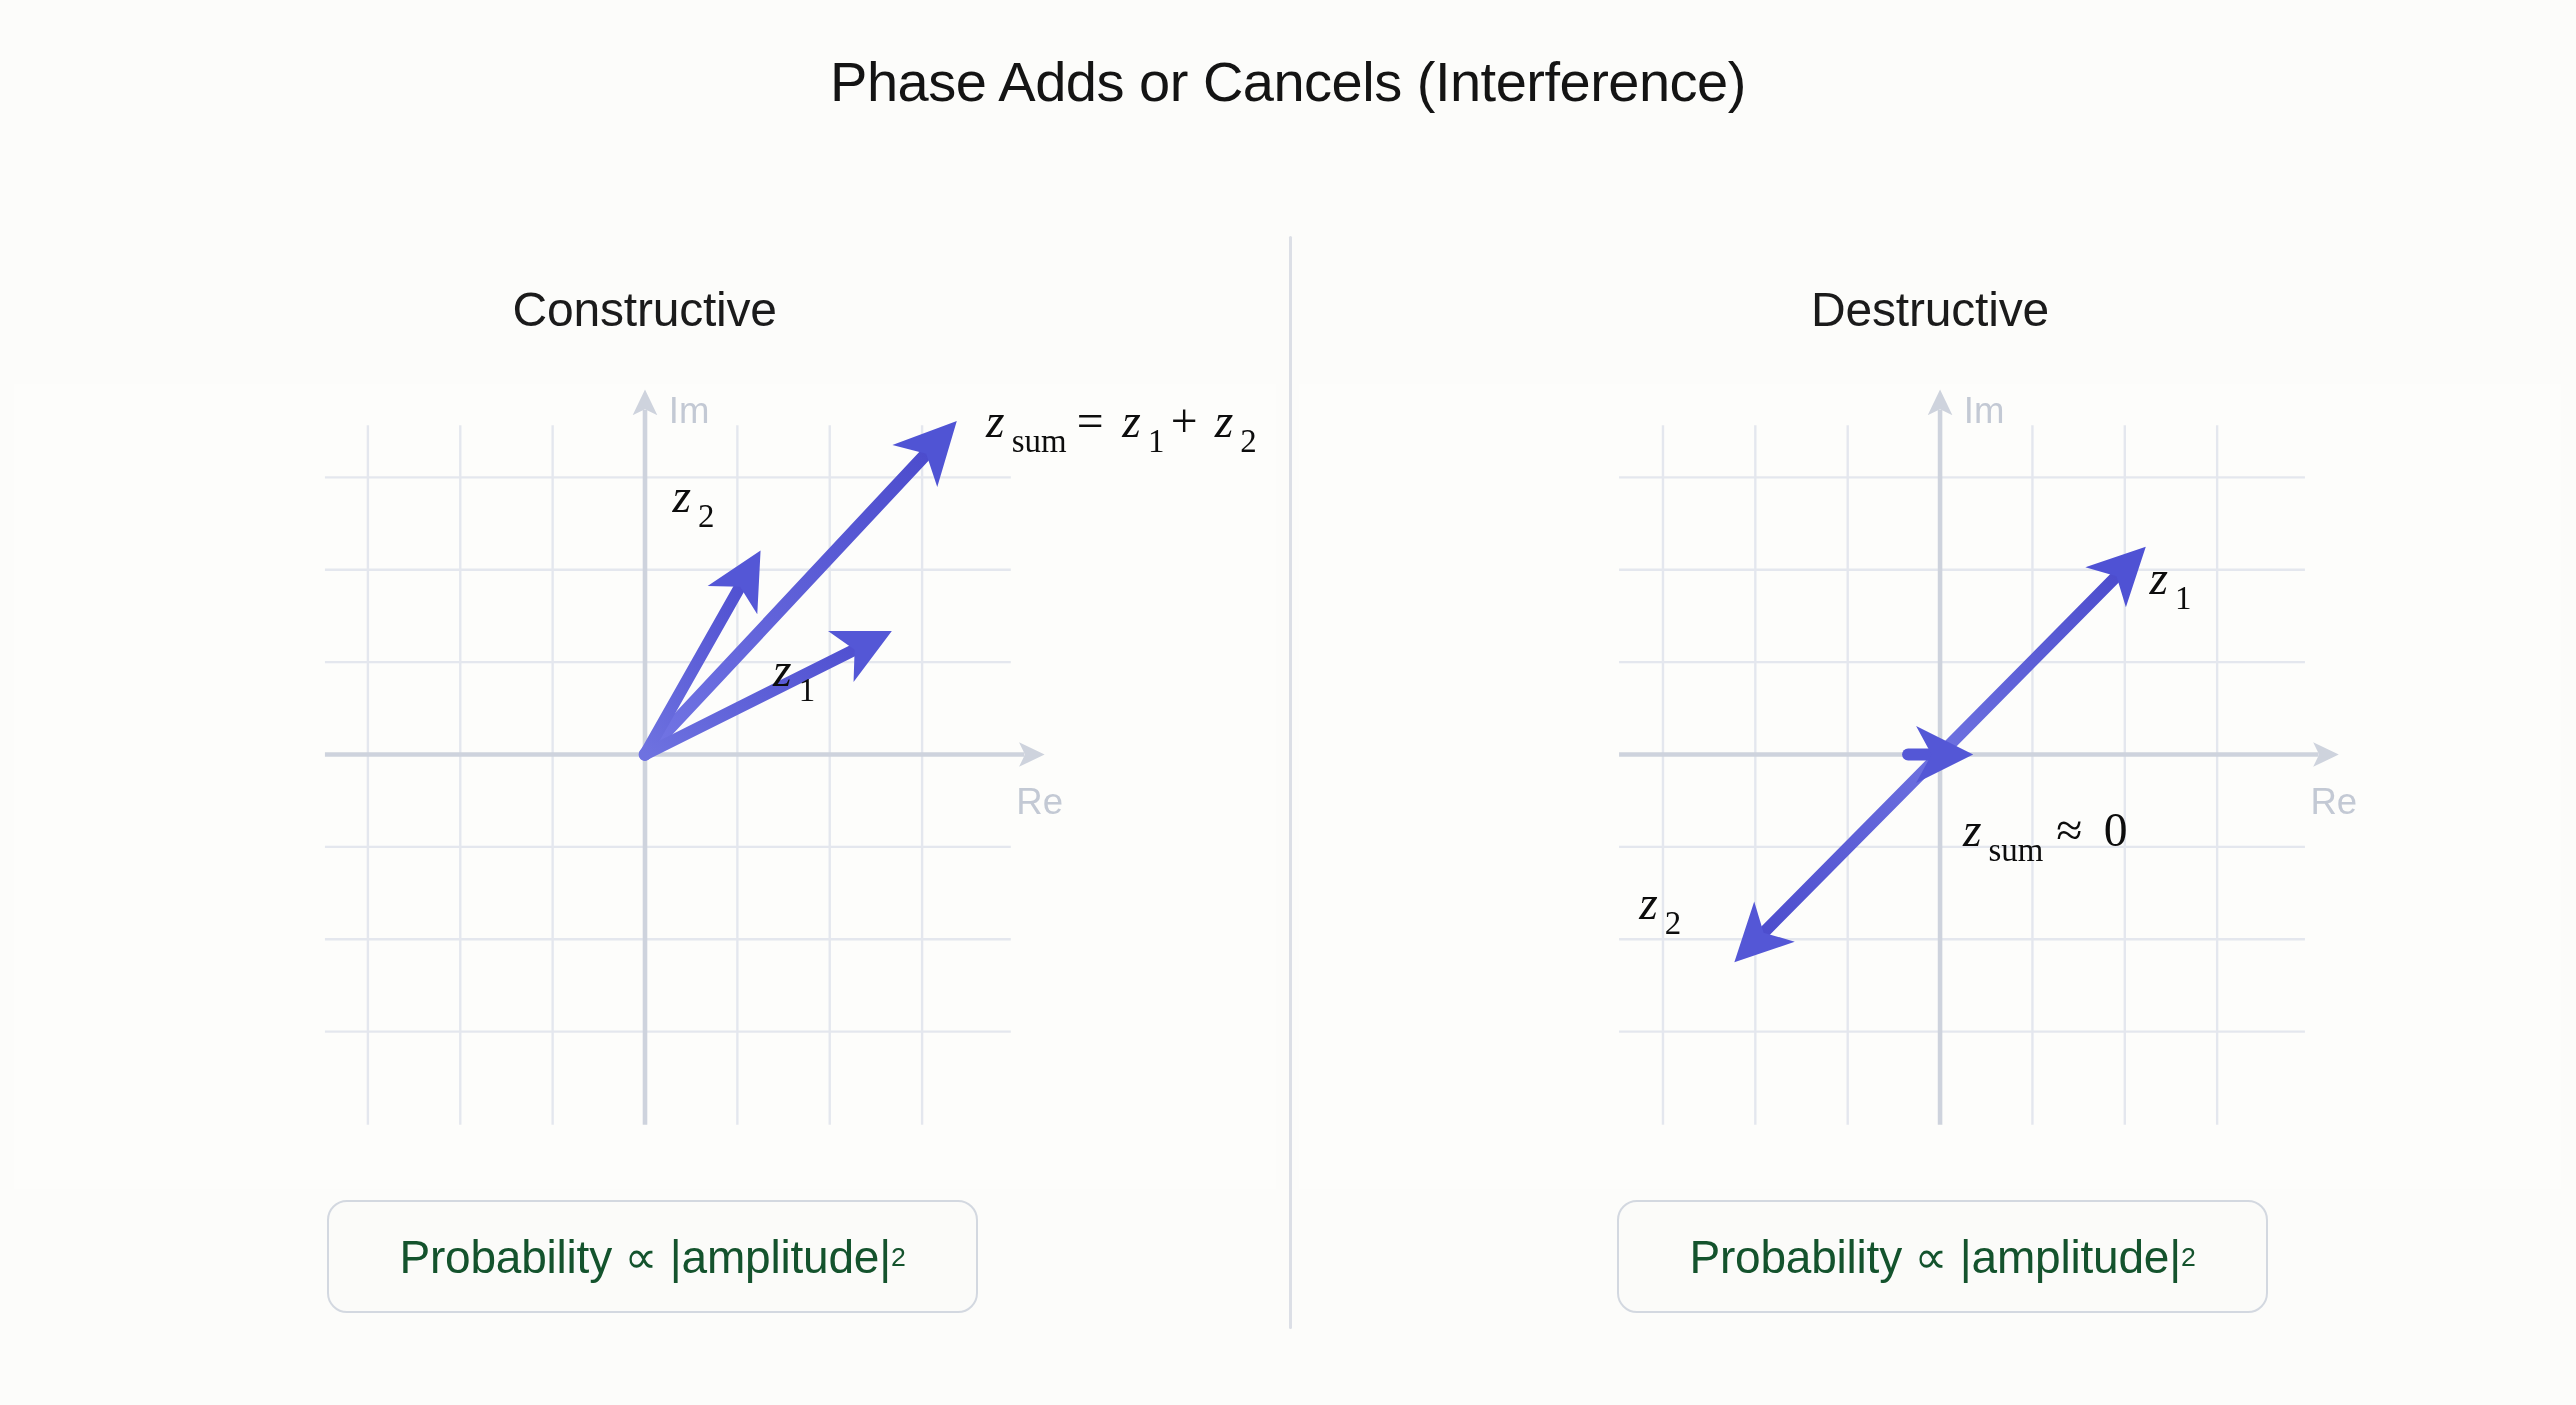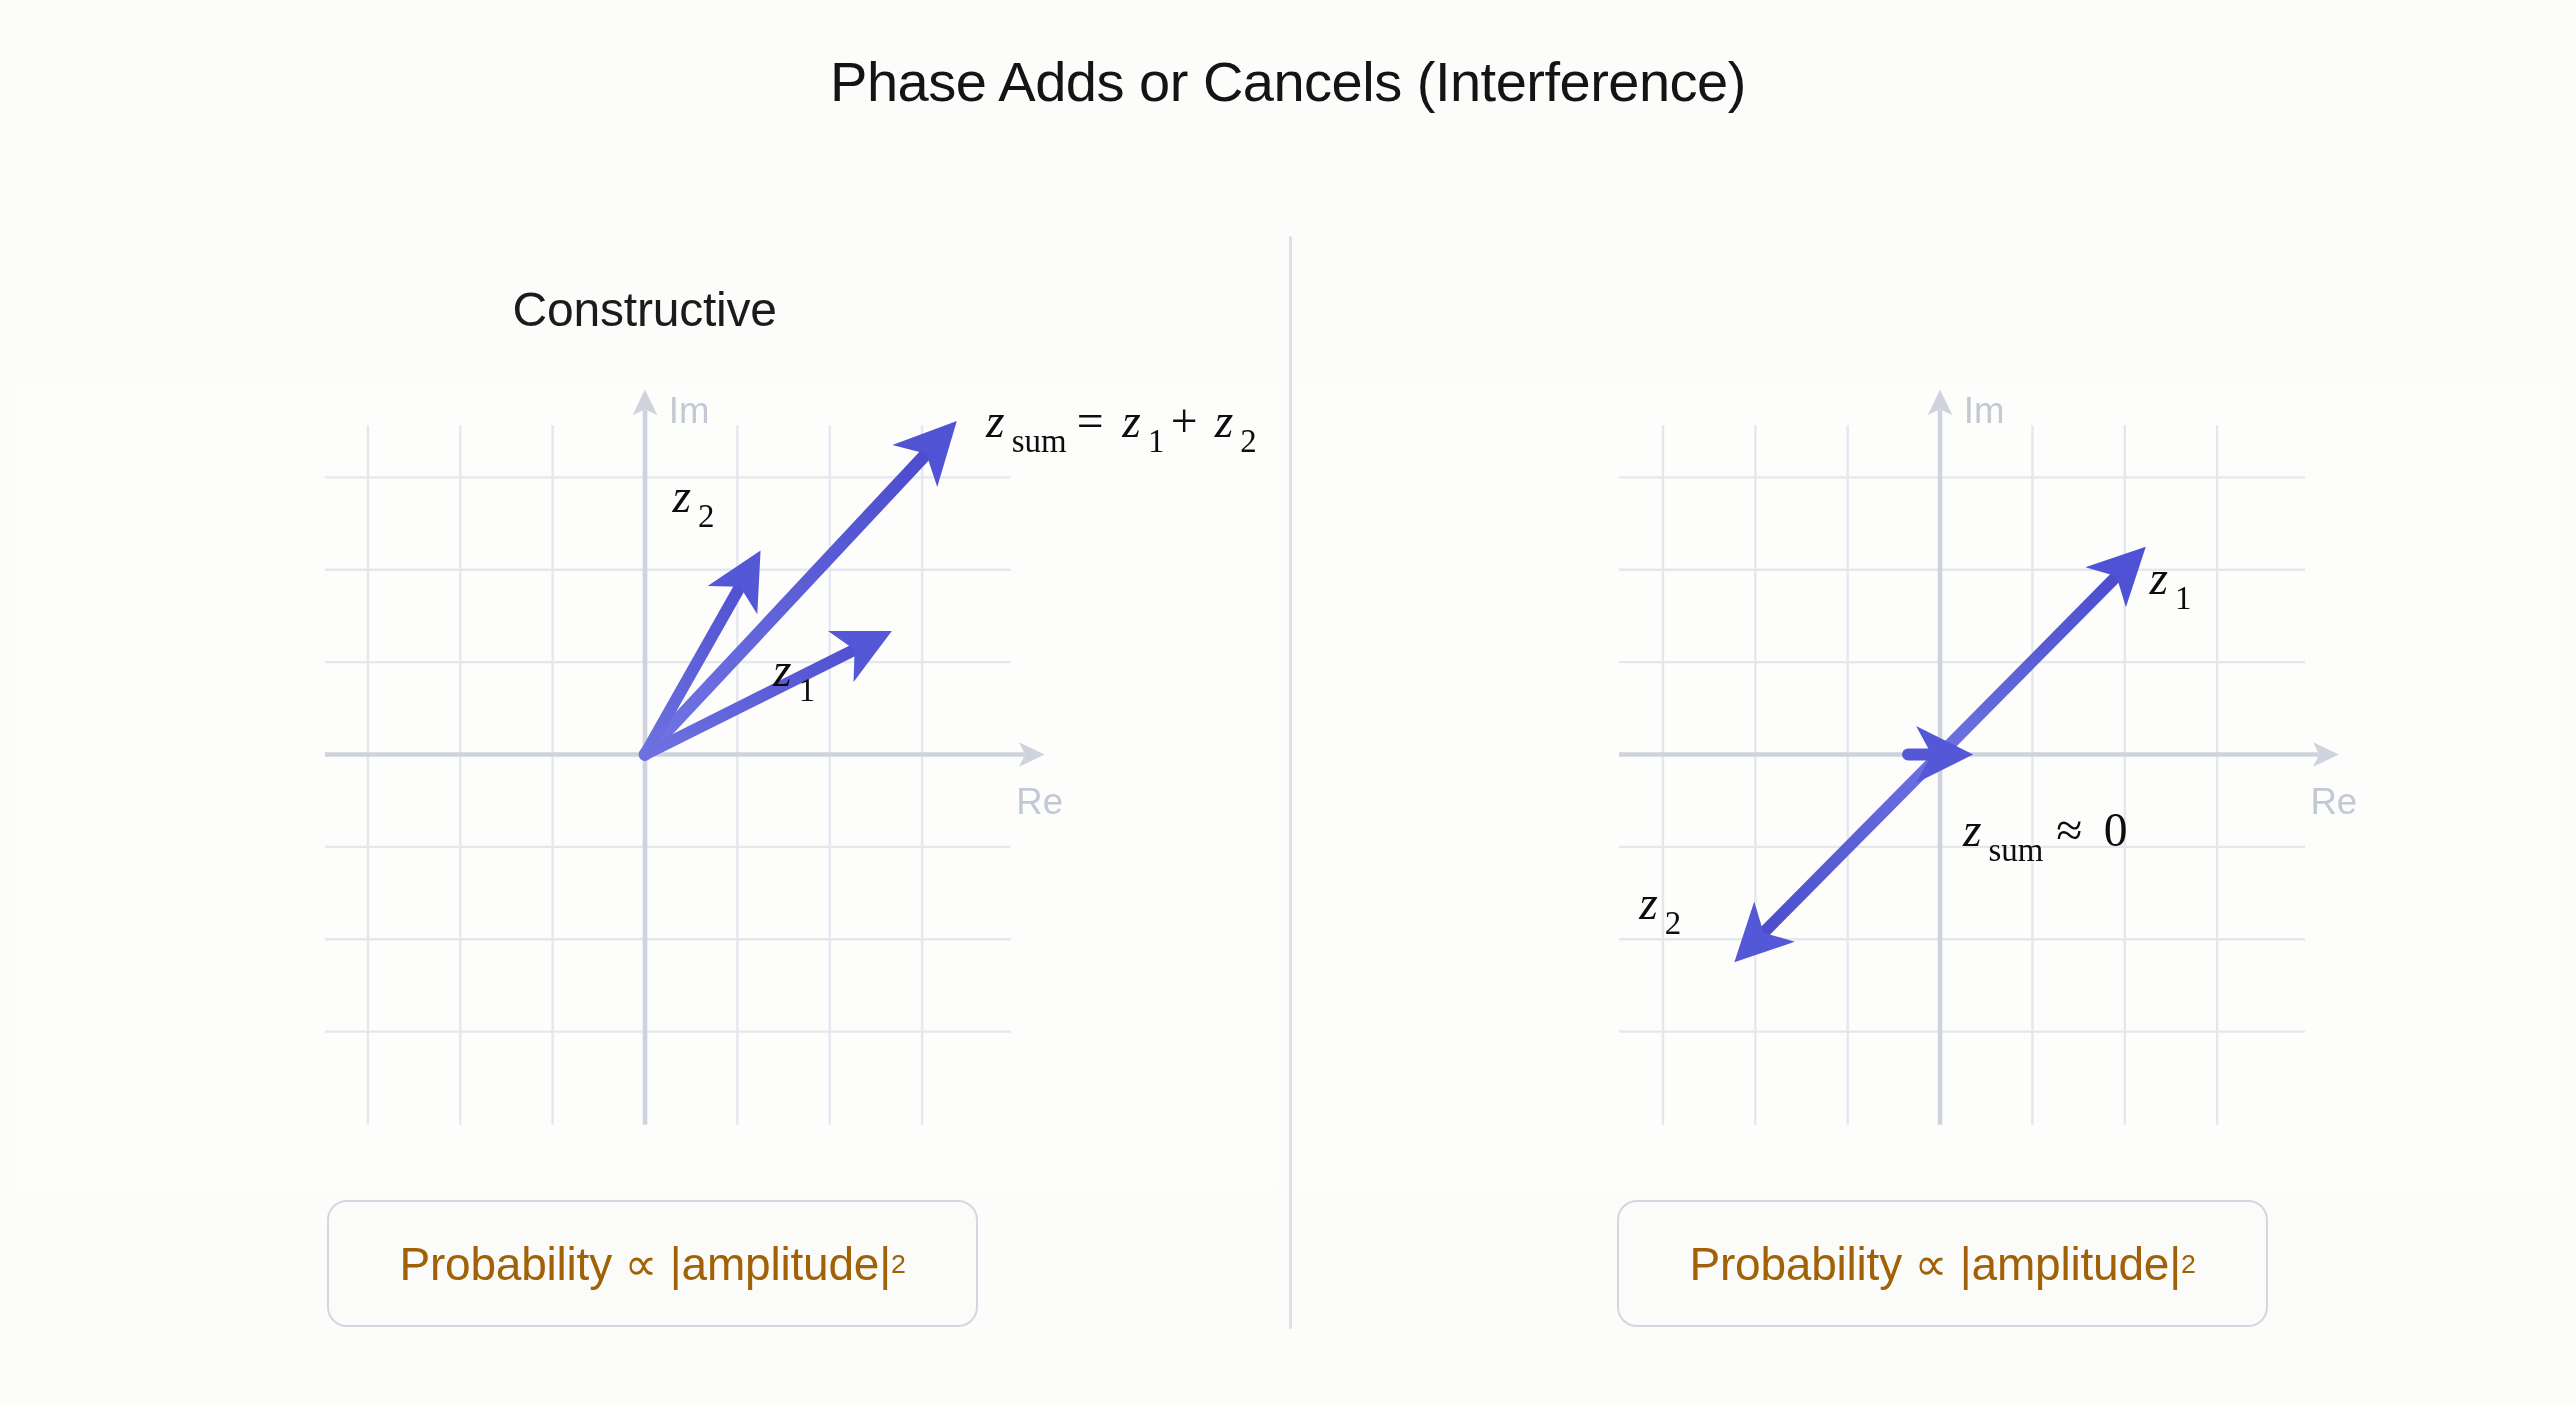--- a/index.html
+++ b/index.html
@@ -72,29 +72,29 @@
     width: 1262px;
     height: 805px;
     text-decoration: underline;
   }
   .plot svg { display: block; }
 
   
   .chip {
     position: absolute;
     box-sizing: border-box;
-    height: 127px;
+    height: 113px;
     border: 2.7px solid #d3d8e0;
     border-radius: 20px;
     background: #fbfbf9;
     display: flex;
     align-items: center;
     justify-content: center;
     font-size: 46px;
-    color: #a16207;
+    color: #14532d;
     letter-spacing: -0.2px;
     padding: 11px 31px;
     white-space: nowrap;
   }
   .chip-left  { left: 327px;  top: 1200px; width: 651px; }
   .chip-right { left: 1617px; top: 1200px; width: 651px; }
   .chip sup { font-size: 0.58em; vertical-align: super; line-height: 0; }
 
   
   .mathlabel {
@@ -206,20 +206,21 @@
         <text class="mathlabel-up" x="1265" y="58" font-size="52">+</text>
         <text class="mathlabel" x="1313" y="58" font-size="52">z</text>
         <text class="mathlabel-up" x="1341" y="74" font-size="36">2</text>
       </g>
     </svg>
   </div>
 </div>
 
 <div class="panel panel-right">
 
+  <div class="panel-heading">Destructive</div>
 
   <div class="plot">
     <svg width="1262" height="805" viewBox="0 0 1380 880" xmlns="http://www.w3.org/2000/svg">
       <defs>
         <linearGradient id="gradR1" x1="0" y1="1" x2="1" y2="0">
           <stop offset="0%" stop-color="#6e72e0"></stop>
           <stop offset="100%" stop-color="#4b4bcc"></stop>
         </linearGradient>
         <linearGradient id="gradR2" x1="1" y1="0" x2="0" y2="1">
           <stop offset="0%" stop-color="#6e72e0"></stop>

